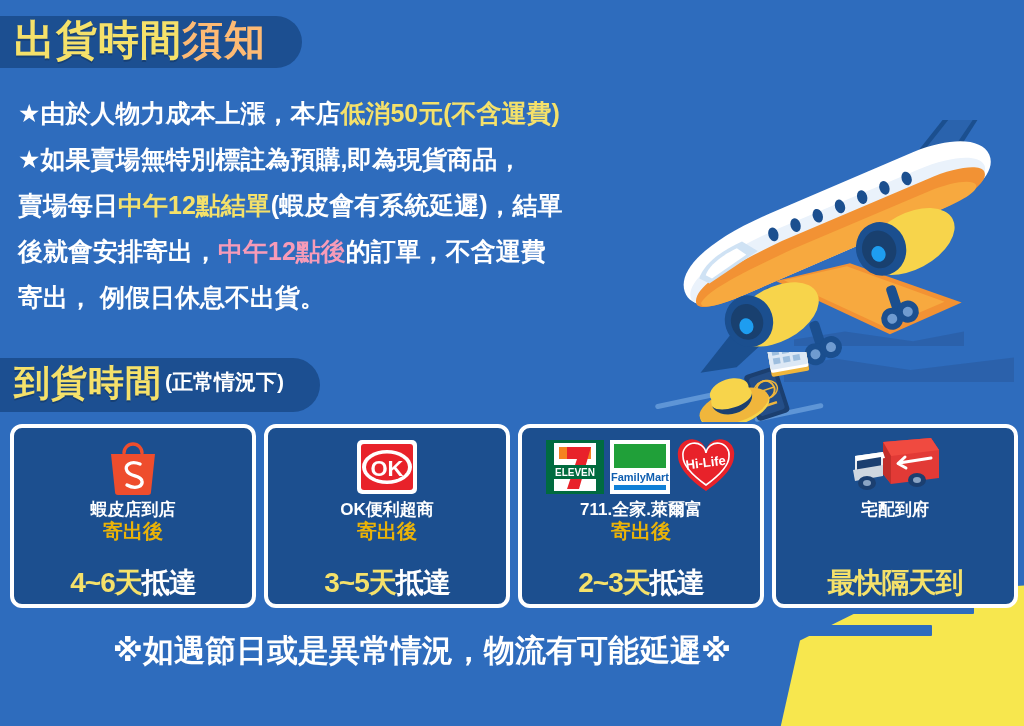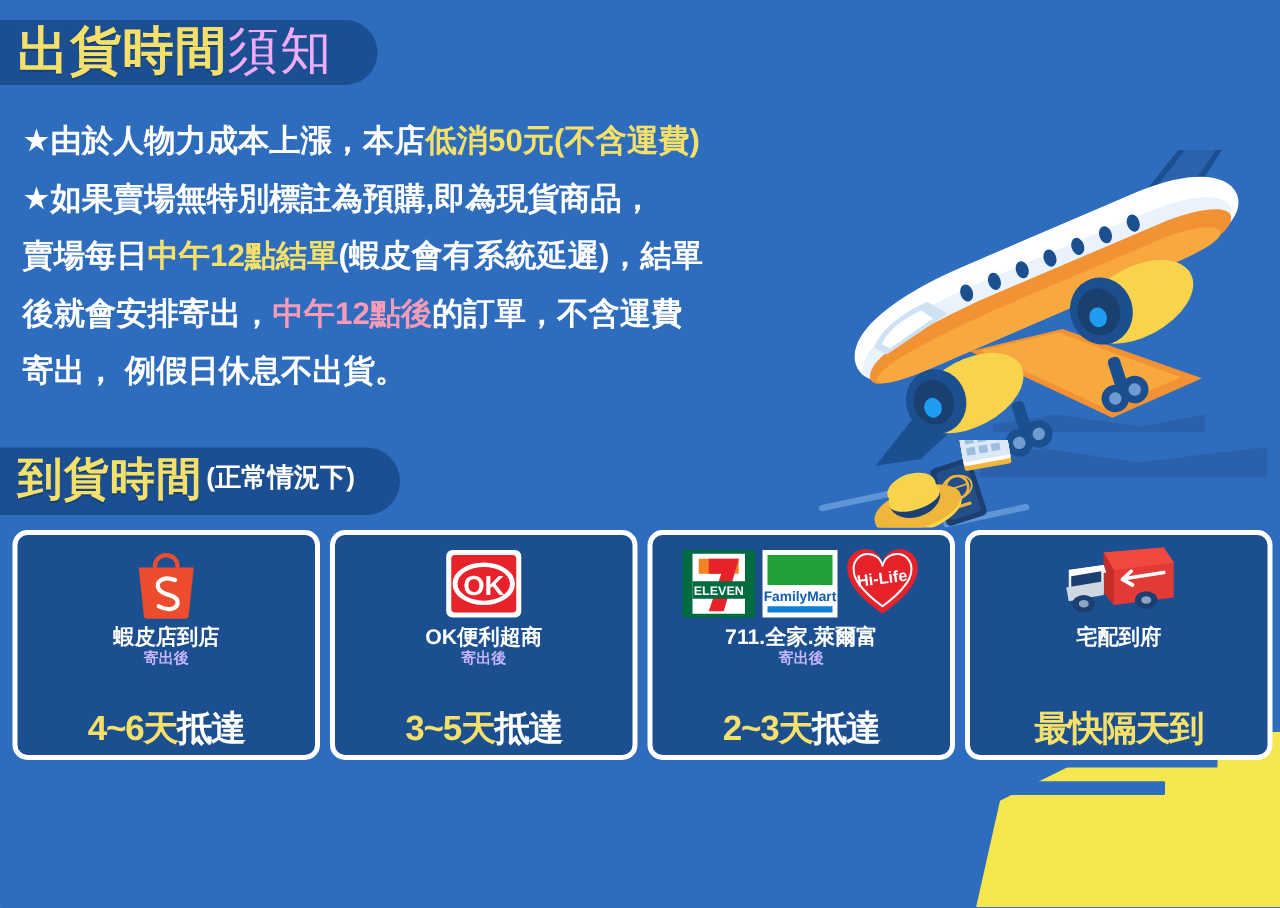--- a/index.html
+++ b/index.html
@@ -80,23 +80,23 @@
   #pill-arrive { top: 358px; height: 54px; }
   .pill-yellow {
     color: #f5e16a;
     font-size: 41px;
     font-weight: bold;
     letter-spacing: 1px;
     line-height: 1;
     text-shadow: 0 2px 0 rgba(0,0,0,.18);
   }
   .pill-white {
-    color: #f0abfc;
+    color: #fdba74;
     font-size: 41px;
-    font-weight: normal;
+    font-weight: bold;
     letter-spacing: 1px;
     line-height: 1;
   }
   #pill-arrive .pill-yellow { font-size: 36px; }
   #pill-arrive .pill-sub {
     color: #ffffff;
     font-size: 21px;
     font-weight: bold;
     margin-left: 3px;
     padding-bottom: 2px;
@@ -155,22 +155,22 @@
   }
   .card-label {
     color: #ffffff;
     font-size: 17px;
     font-weight: bold;
     text-align: center;
     line-height: 1.18;
     margin-top: 2px;
   }
   .card-sub {
-    color: #c4b5fd;
-    font-size: 12px;
+    color: #eab308;
+    font-size: 20px;
     font-weight: bold;
     text-align: center;
     line-height: 1.15;
   }
   .card-days {
     margin-top: auto;
     margin-bottom: 7px;
     font-size: 28px;
     font-weight: bold;
     line-height: 1;
@@ -428,14 +428,15 @@
       </div>
       <div class="card-label">宅配到府</div>
       <div class="card-sub"></div>
       <div class="card-days all-yellow">
         <span class="days-num">最快隔天到</span><span class="days-tail"></span>
       </div>
     </div>
 
   </div>
 
+  <div class="bottom-note">※如遇節日或是異常情況，物流有可能延遲※</div>
 
 </div>
 
 </body></html>

